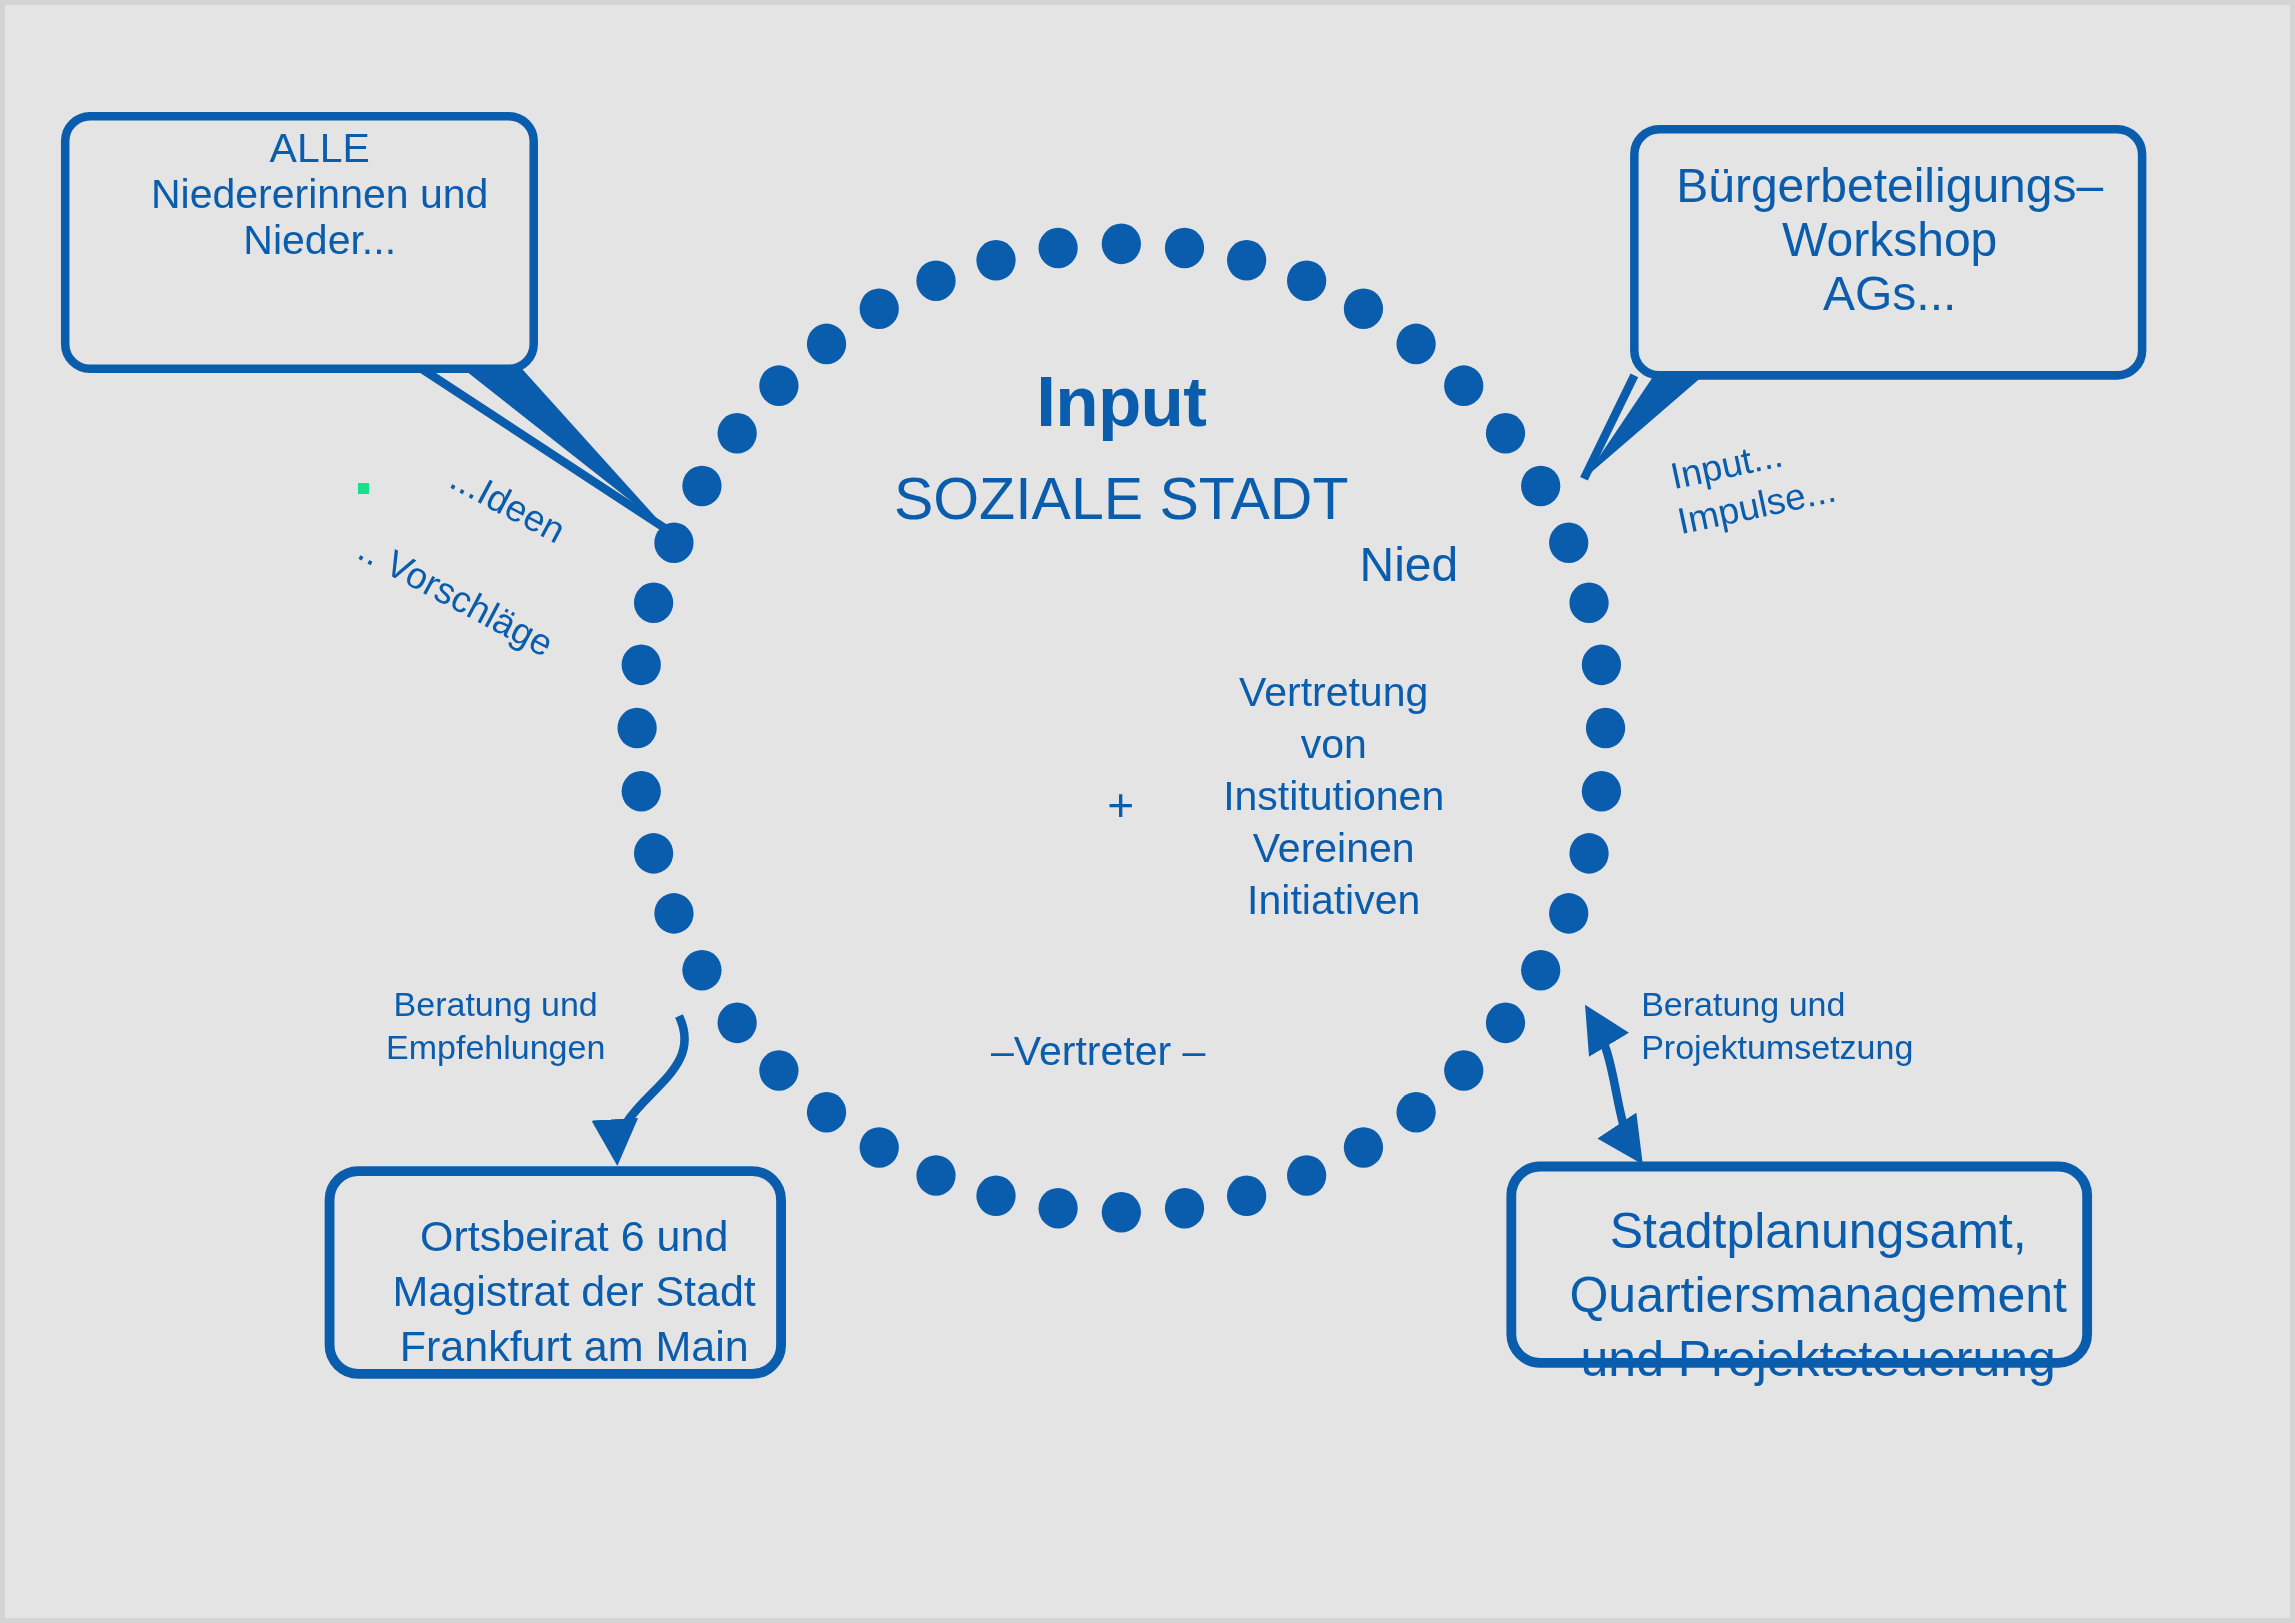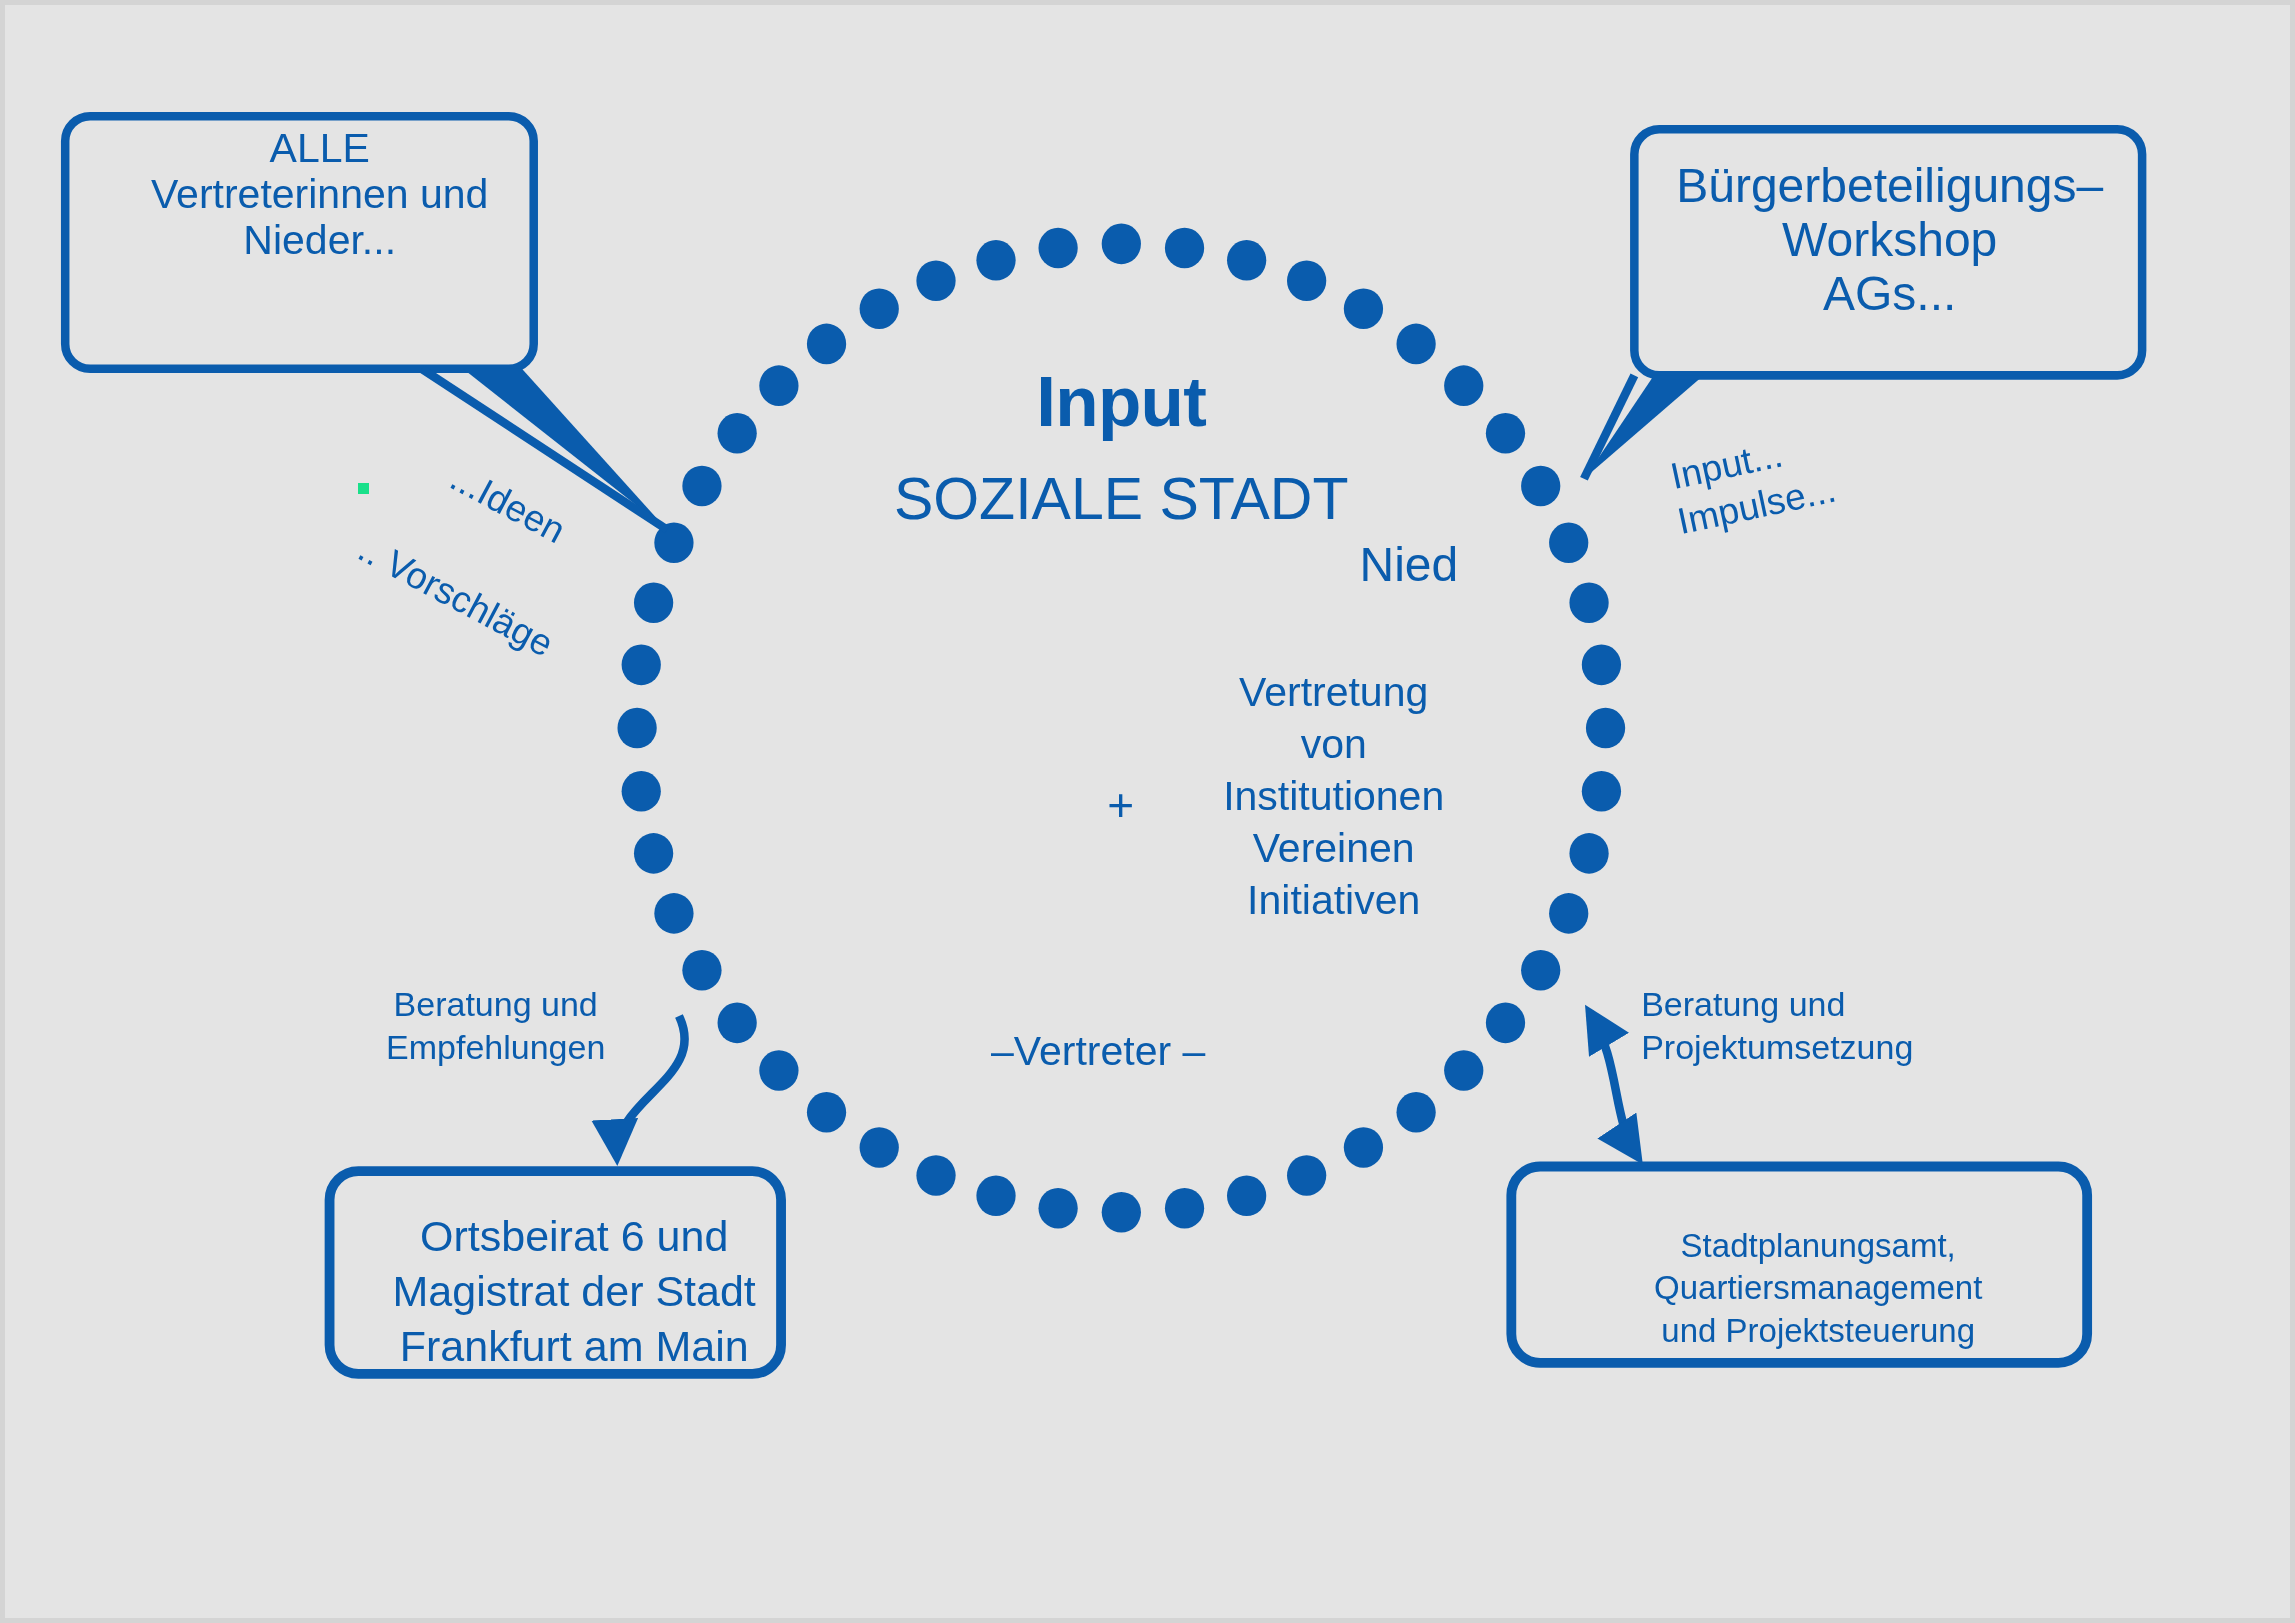--- a/index.html
+++ b/index.html
@@ -42,21 +42,21 @@
   #green-dot{position:absolute;left:353px;top:478px;width:10.5px;height:10.5px;background:#19e08a;}
   #ann-input{left:1662px;top:452px;font-size:37px;transform:rotate(-12deg);transform-origin:left top;}
   #ann-impulse{left:1669px;top:497px;font-size:37px;transform:rotate(-12deg);transform-origin:left top;}
 
   
   #ann-bl{left:353px;top:978px;width:275px;font-size:34px;line-height:1.25;}
   #ann-br{left:1636px;top:978px;width:314px;font-size:34px;line-height:1.25;text-align:left;}
 
   
   #box-bl-text{left:340px;top:1204px;width:458px;font-size:43px;line-height:1.28;}
-  #box-br-text{left:1525px;top:1194px;width:576px;font-size:33px;line-height:1.28;margin-top:26px;}
+  #box-br-text{left:1525px;top:1194px;width:576px;font-size:50px;line-height:1.28;}
 </style>
 </head>
 <body>
 
 <div id="stage">
 
   <svg class="svg-layer" viewBox="0 0 3492 2465">
     <defs>
       <marker id="ah" viewBox="0 0 10 10" refX="8" refY="5" markerWidth="5.5" markerHeight="5.5" orient="auto-start-reverse">
         <path d="M 0 0 L 10 5 L 0 10 z" fill="#0a5cad"></path>
@@ -135,21 +135,21 @@
     <g>
       <path d="M 2422 1540 C 2470 1620 2455 1700 2495 1760" fill="none" stroke="#0a5cad" stroke-width="13" marker-start="url(#ah)" marker-end="url(#ah)"></path>
     </g>
 
     <rect x="496" y="1782" width="690" height="310" rx="44" ry="44" fill="none" stroke="#0a5cad" stroke-width="15"></rect>
 
     <rect x="2302" y="1775" width="880" height="300" rx="44" ry="44" fill="none" stroke="#0a5cad" stroke-width="15"></rect>
   </svg>
 
   <div class="tx" id="bubble-tl-text" style="white-space:pre-line">ALLE
-Vertreterinnen und
+Niedererinnen und
 Nieder...</div>
 
   <div class="tx" id="bubble-tr-text" style="white-space:pre-line">Bürgerbeteiligungs–
 Workshop
 AGs...</div>
 
   <div class="tx" id="beirat-title">Input</div>
   <div class="tx" id="beirat-sub1">SOZIALE STADT</div>
   <div class="tx" id="beirat-sub2">Nied</div>
 

